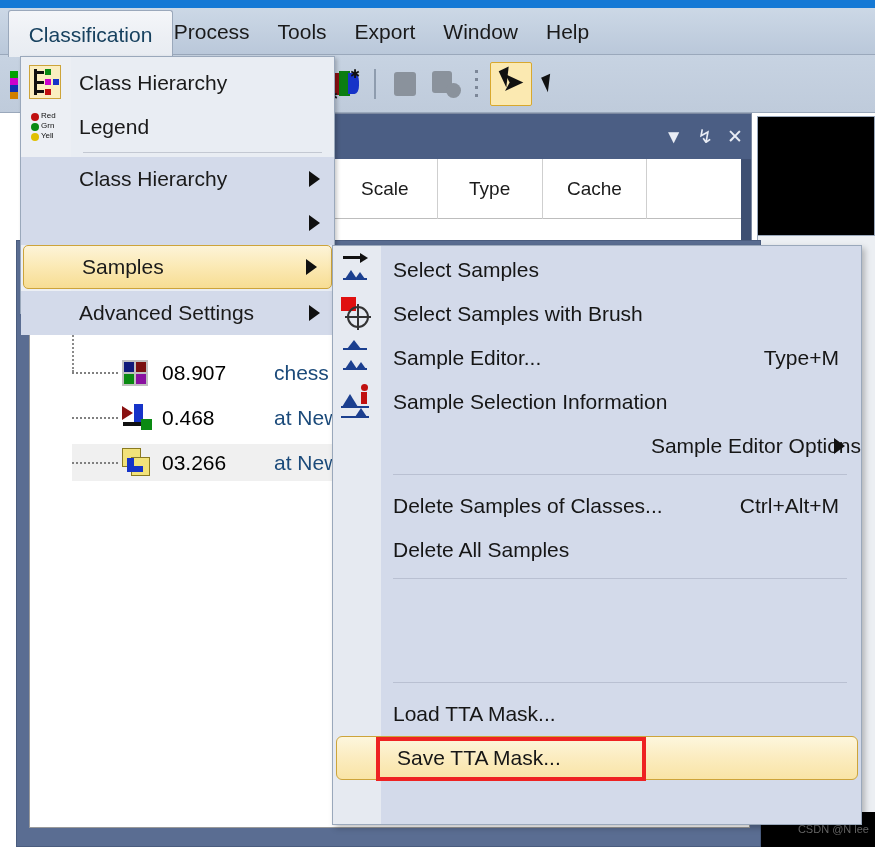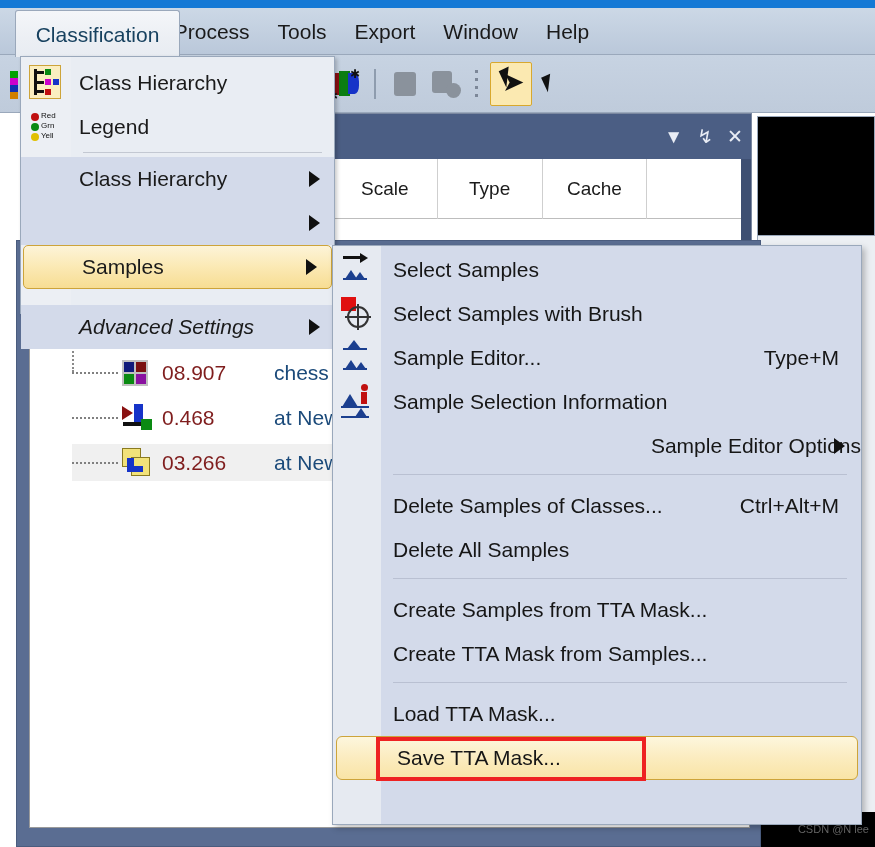--- a/index.html
+++ b/index.html
@@ -37,21 +37,21 @@
     padding: 0 14px; height: 47px; line-height: 47px;
     white-space: nowrap; cursor: default;
   }
   .menu-top.spacer-left { padding-left: 22px; }
   .menu-top.active {
     color: #17415f;
   }
 
   
   .menu-tab-head {
-    position: absolute; left: 15px; top: 10px; width: 165px; height: 47px;
+    position: absolute; left: 8px; top: 10px; width: 165px; height: 47px;
     background: linear-gradient(to bottom, #f4f6f9 0%, #eceff4 60%, #e8ecf2 100%);
     border: 1px solid #9aa8bb;
     border-bottom: none;
     border-radius: 3px 3px 0 0;
     z-index: 60;
   }
   .menu-tab-head .lbl {
     position: absolute; left: 0; top: 0; width: 100%; height: 47px;
     line-height: 47px; text-align: center;
     font-size: 21px; color: #17415f;
@@ -137,21 +137,21 @@
     display: flex; align-items: center; white-space: nowrap;
     font-size: 21px; color: #1b4a7a;
   }
   .tree-row.selected { background: #f0f0f0; }
   .tree-dots {
     width: 46px; height: 2px;
     border-top: 2px dotted #808080;
     margin-right: 4px;
   }
   .tree-icon { width: 30px; height: 30px; position: relative; margin-right: 10px; }
-  .tree-num { width: 112px; color: #7f1d1d; }
+  .tree-num { width: 112px; color: #000000; }
   .tree-text { color: #1b4a7a; }
   .tree-vline {
     position: absolute; left: 55px; top: 340px; width: 0;
     height: 110px; border-left: 2px dotted #8a8a8a;
   }
 
   
   .dropdown {
     position: absolute; left: 20px; top: 56px; width: 315px; height: 258px;
     background: #e9edf3;
@@ -466,21 +466,21 @@
       <div class="lb">Nearest Neighbor</div>
       <div class="arrow"></div>
     </div>
 
     <div class="dd-item hl" style="top:188px;">
       <div class="ic"></div>
       <div class="lb">Samples</div>
       <div class="arrow"></div>
     </div>
 
-    <div class="dd-item shaded" style="top:248px;font-style:italic;">
+    <div class="dd-item shaded" style="top:234px;">
       <div class="ic"></div>
       <div class="lb">Advanced Settings</div>
       <div class="arrow"></div>
     </div>
   </div>
 
   <div class="submenu">
     <div class="sm-gutter"></div>
 
     <div class="sm-item" style="top:2px;">
@@ -544,27 +544,22 @@
 
     <div class="sm-item" style="top:282px;">
       <div class="ic"></div>
       <div class="lb">Delete All Samples</div>
     </div>
 
     <div class="sm-sep" style="top:332px;"></div>
 
     <div class="sm-item" style="top:342px;">
       <div class="ic"></div>
-      <div class="lb">Create Samples from TTA Mask...</div>
-    </div>
-
-    <div class="sm-item" style="top:386px;">
-      <div class="ic"></div>
-      <div class="lb">Create TTA Mask from Samples...</div>
-    </div>
+    </div>
+
 
     <div class="sm-sep" style="top:436px;"></div>
 
     <div class="sm-item" style="top:446px;align-items:center;">
       <div class="ic"></div>
       <div class="lb">Load TTA Mask...</div>
     </div>
 
     <div class="sm-item hl" style="top:490px;">
       <div class="ic"></div>

